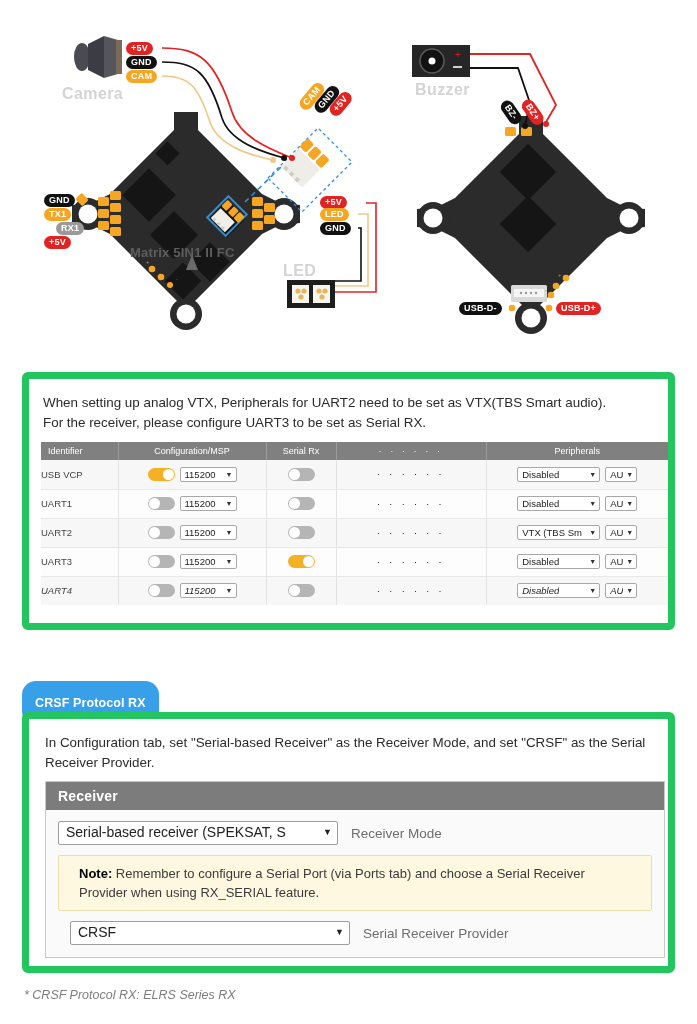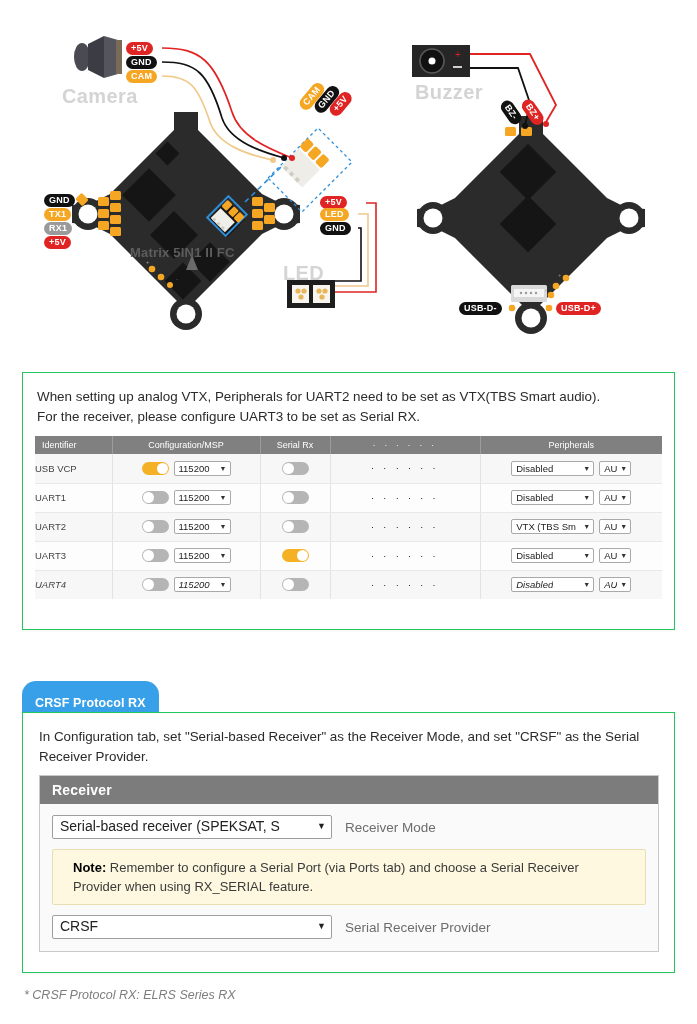--- a/index.html
+++ b/index.html
@@ -35,21 +35,21 @@
     padding:1px 5px 1px 5px;
     z-index:6;
   }
   .lbl.black{ background:#111111; }
   .lbl.red{ background:#e02424; }
   .lbl.orange{ background:#f5a623; }
   .lbl.gray{ background:#9a9a9a; }
 
   .modlabel{
     position:absolute;
-    font-size:20px;
+    font-size:16px;
     font-weight:bold;
     color:#d4d4d4;
     letter-spacing:.4px;
     z-index:4;
     font-family:"Liberation Sans", sans-serif;
     text-align:right;
   }
   .boardname{
     position:absolute;
     font-size:13px;
@@ -57,22 +57,22 @@
     color:#5d5d5d;
     letter-spacing:.2px;
     z-index:5;
     font-family:"Liberation Sans", sans-serif;
   }
 
   
   .card{
     position:absolute;
     background:#fff;
-    border:1px solid #22c55e;
-    border-radius:0;
+    border:7px solid #22c55e;
+    border-radius:6px;
     box-shadow:0 1px 2px rgba(0,0,0,.05);
   }
   .card-text{
     font-size:13.4px;
     line-height:20px;
     color:#2b2b2b;
   }
 
   
   .ports-table{
@@ -397,21 +397,21 @@
   <div class="lbl red" style="left:126px; top:42px;">+5V</div>
   <div class="lbl black" style="left:126px; top:56px;">GND</div>
   <div class="lbl orange" style="left:126px; top:70px;">CAM</div>
 
   <div class="lbl orange" style="left:297px; top:104px; transform:rotate(-50deg); transform-origin:left top;">CAM</div>
   <div class="lbl black" style="left:312px; top:107px; transform:rotate(-50deg); transform-origin:left top;">GND</div>
   <div class="lbl red" style="left:327px; top:110px; transform:rotate(-50deg); transform-origin:left top;">+5V</div>
 
   <div class="lbl black" style="left:44px; top:194px;">GND</div>
   <div class="lbl orange" style="left:44px; top:208px;">TX1</div>
-  <div class="lbl gray" style="left:44px; top:222px;">RX1</div>
+  <div class="lbl gray" style="left:56px; top:222px;">RX1</div>
   <div class="lbl red" style="left:44px; top:236px;">+5V</div>
 
   <div class="lbl red" style="left:320px; top:196px;">+5V</div>
   <div class="lbl orange" style="left:320px; top:208px;">LED</div>
   <div class="lbl black" style="left:320px; top:222px;">GND</div>
 
   <div class="lbl black" style="left:509px; top:98px; transform:rotate(55deg); transform-origin:left top;">BZ-</div>
   <div class="lbl red" style="left:530px; top:97px; transform:rotate(55deg); transform-origin:left top;">BZ+</div>
 
   <div class="lbl black" style="left:459px; top:302px;">USB-D-</div>
@@ -609,21 +609,21 @@
           <span class="car">▼</span>
         </span>
         <span class="side-label">Receiver Mode</span>
       </div>
 
       <div class="note">
         <b>Note:</b><span> Remember to configure a Serial Port (via Ports tab) and choose a Serial Receiver Provider when using RX_SERIAL feature.</span>
       </div>
 
       <div class="row-sel">
-        <span class="bigsel" style="width:280px;">
+        <span class="bigsel" style="width:280px;margin-left:12px;">
           <span>CRSF</span>
           <span class="car">▼</span>
         </span>
         <span class="side-label">Serial Receiver Provider</span>
       </div>
     </div>
   </div>
 </div>
 
 <div class="footnote" style="left:24px; top:988px;">* CRSF Protocol RX: ELRS Series RX</div>

